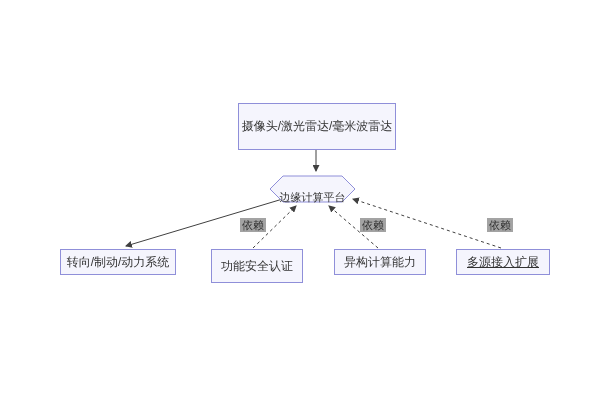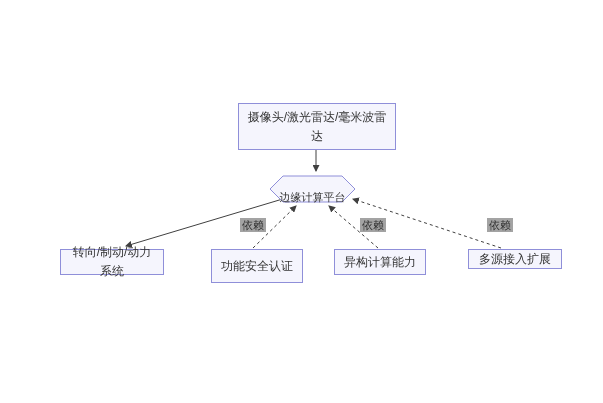--- a/index.html
+++ b/index.html
@@ -26,27 +26,27 @@
     box-sizing: border-box;
     background: #f5f5fd;
     border: 1px solid #8f8fd9;
     color: #333333;
     font-size: 12px;
     line-height: 1.55;
     display: flex;
     align-items: center;
     justify-content: center;
     text-align: center;
-    padding: 2px 6px;
+    padding: 2px 0;
   }
   .node-sensors  { left: 238px; top: 103px; width: 158px; height: 47px; }
-  .node-drive    { left:  60px; top: 249px; width: 104px; height: 26px; text-align: center; }
+  .node-drive    { left:  60px; top: 249px; width: 116px; height: 26px; text-align: center; }
   .node-safety   { left: 211px; top: 249px; width:  92px; height: 34px; }
   .node-hetero   { left: 334px; top: 249px; width:  92px; height: 26px; }
-  .node-multi    { left: 468px; top: 249px; width:  94px; height: 20px; }
+  .node-multi    { left: 456px; top: 249px; width:  94px; height: 26px; text-decoration: underline; }
   .hex-label {
     position: absolute;
     left: 270px; top: 184px;
     width: 85px; height: 26px;
     display: flex;
     align-items: center;
     justify-content: center;
     color: #333333;
     font-size: 11px;
     pointer-events: none;

